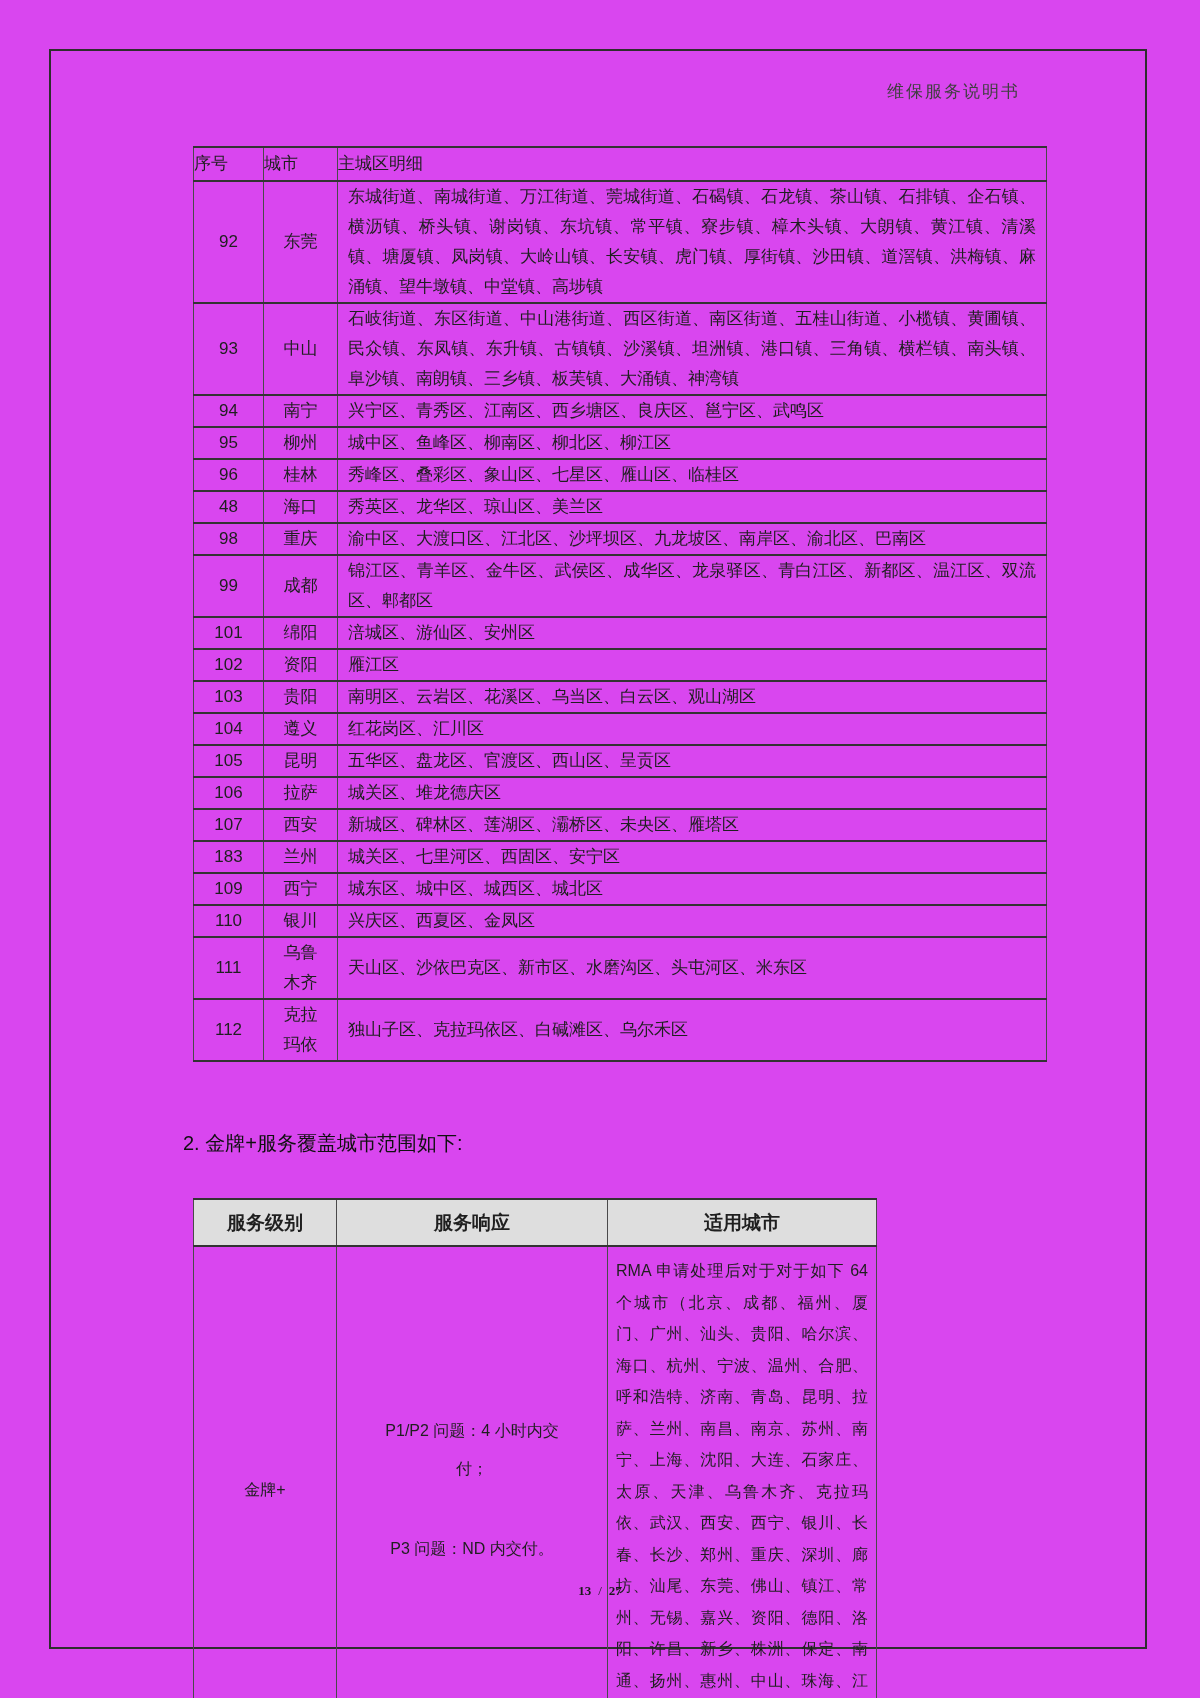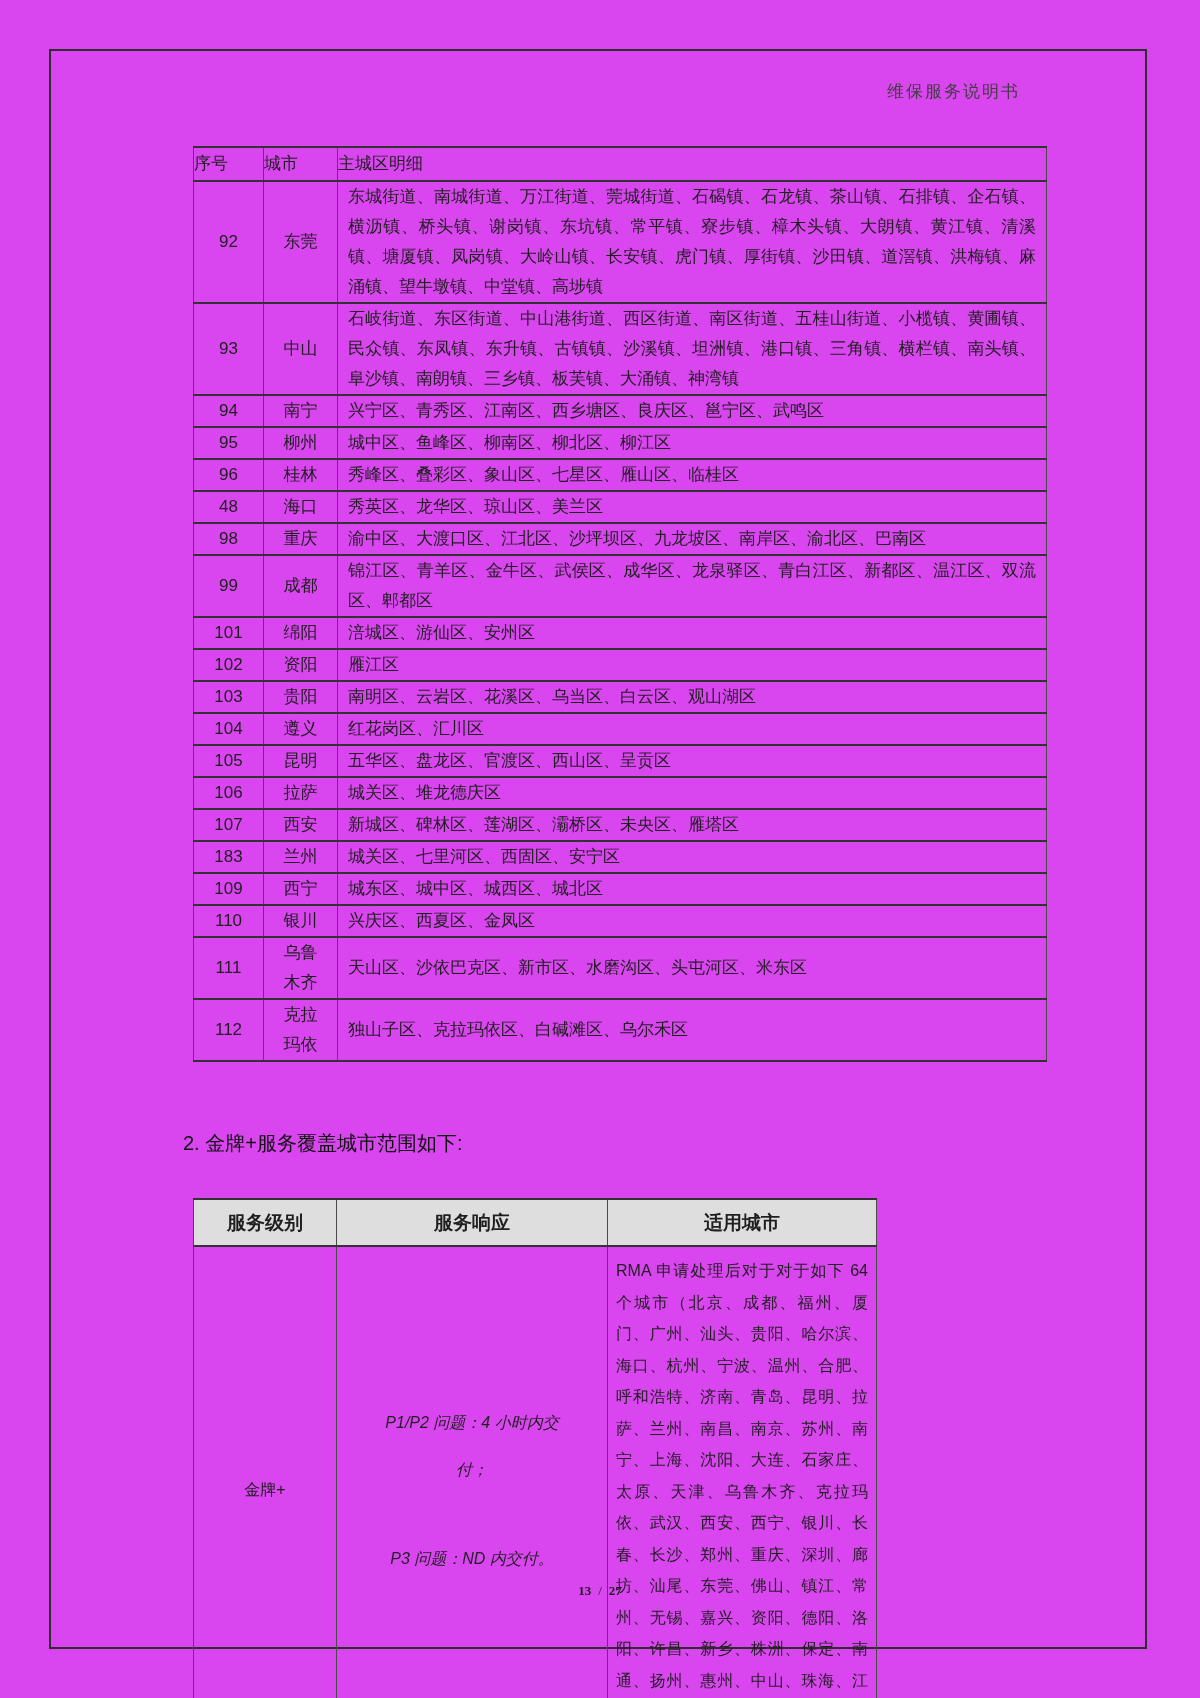--- a/index.html
+++ b/index.html
@@ -85,21 +85,21 @@
     height: 43px;
     background: #dedede;
     font-size: 19px;
     font-weight: bold;
     text-align: center;
     vertical-align: middle;
   }
   .t2 td { font-size: 16px; vertical-align: middle; }
   .t2 td.level { text-align: center; }
   .t2 td.resp  { text-align: center; }
-  .t2 td.resp .resp-inner { max-width: 200px; margin: 0 auto; line-height: 47px; font-style: italic; }
+  .t2 td.resp .resp-inner { max-width: 200px; margin: 0 auto; line-height: 38px; }
   .t2 td.resp p { margin: 0; }
   .t2 td.resp p.p2 { margin-top: 42px; }
   .t2 td.cities {
     vertical-align: top;
     text-align: justify;
     padding: 8px 8px 6px 8px;
     line-height: 31.5px;
   }
   
   .footer {

